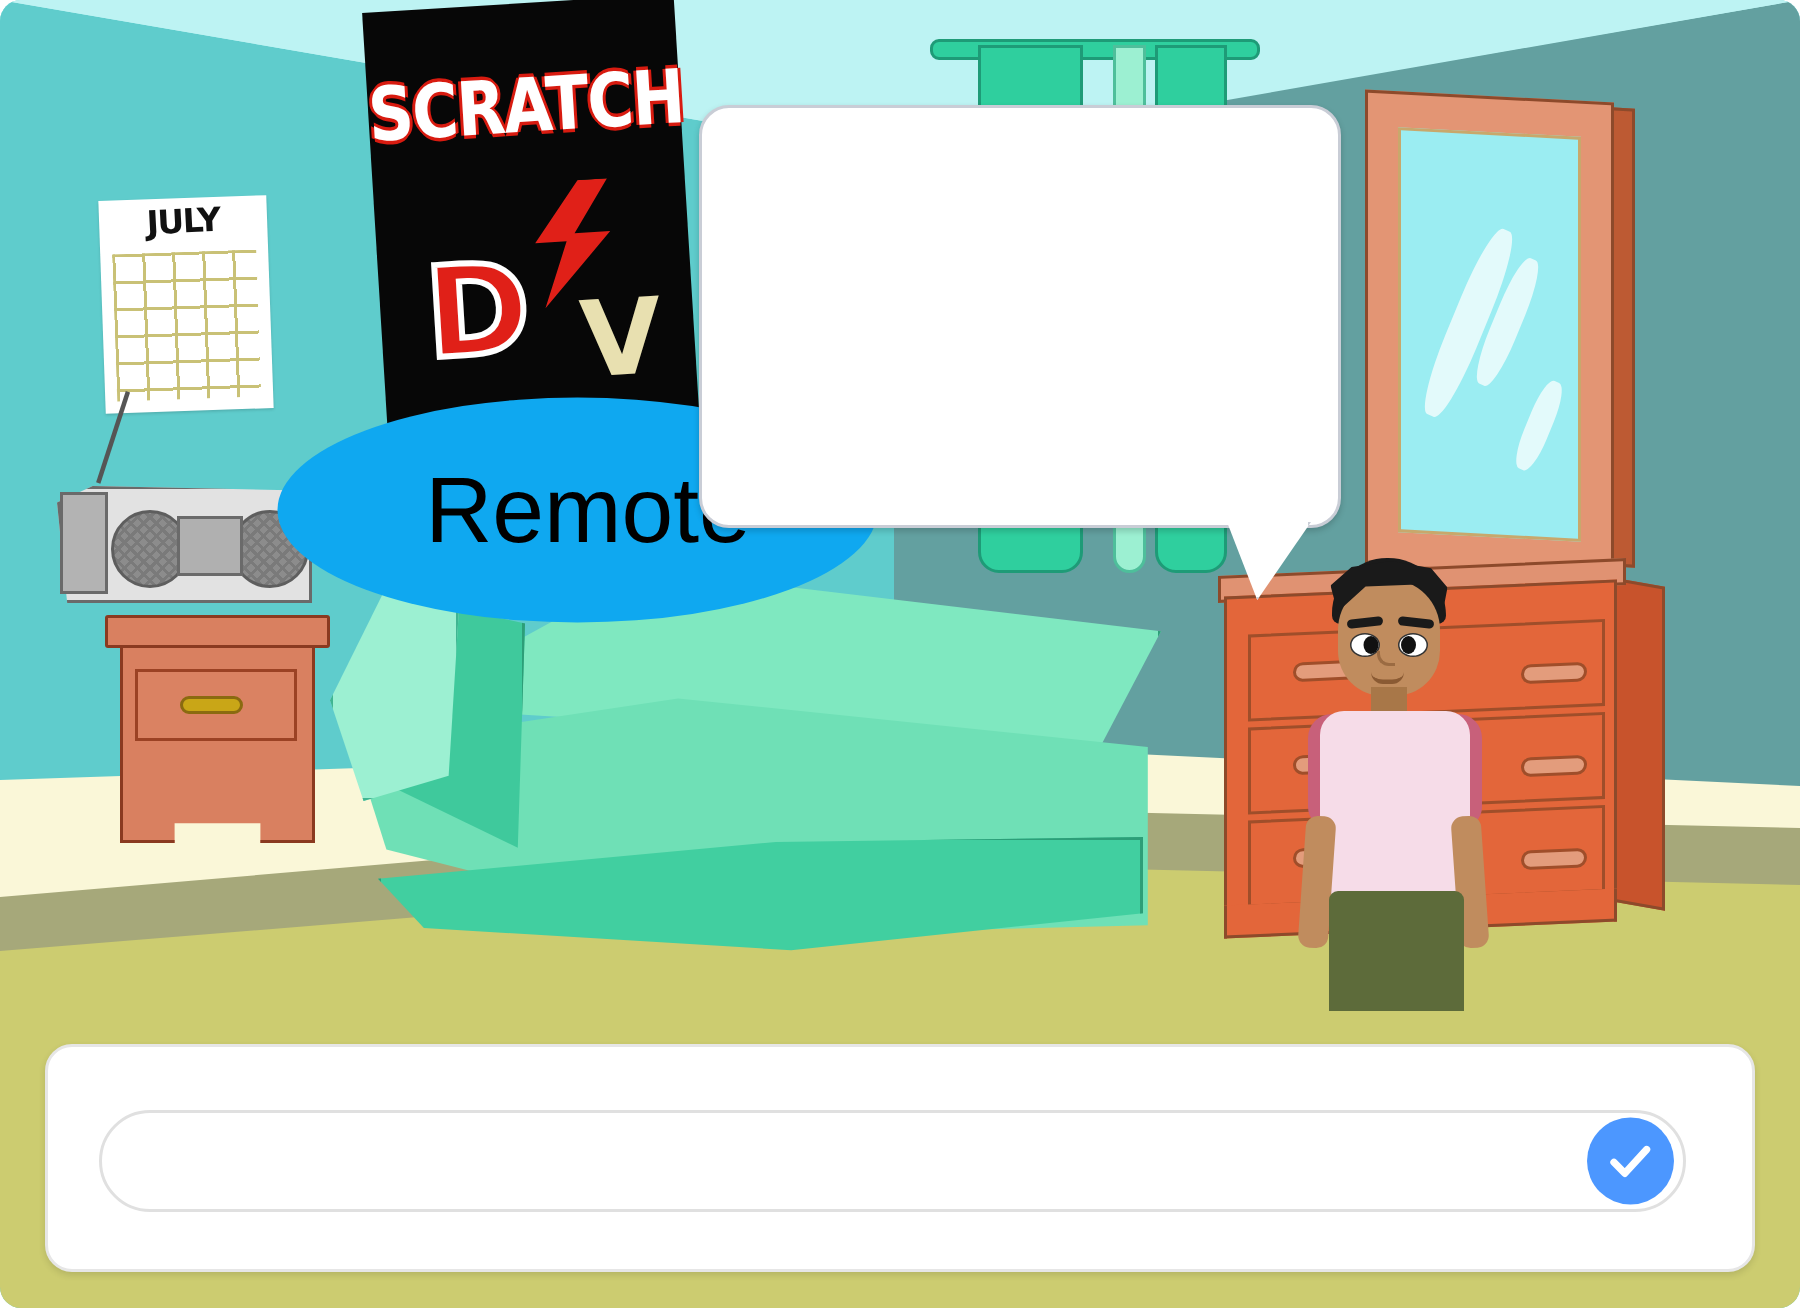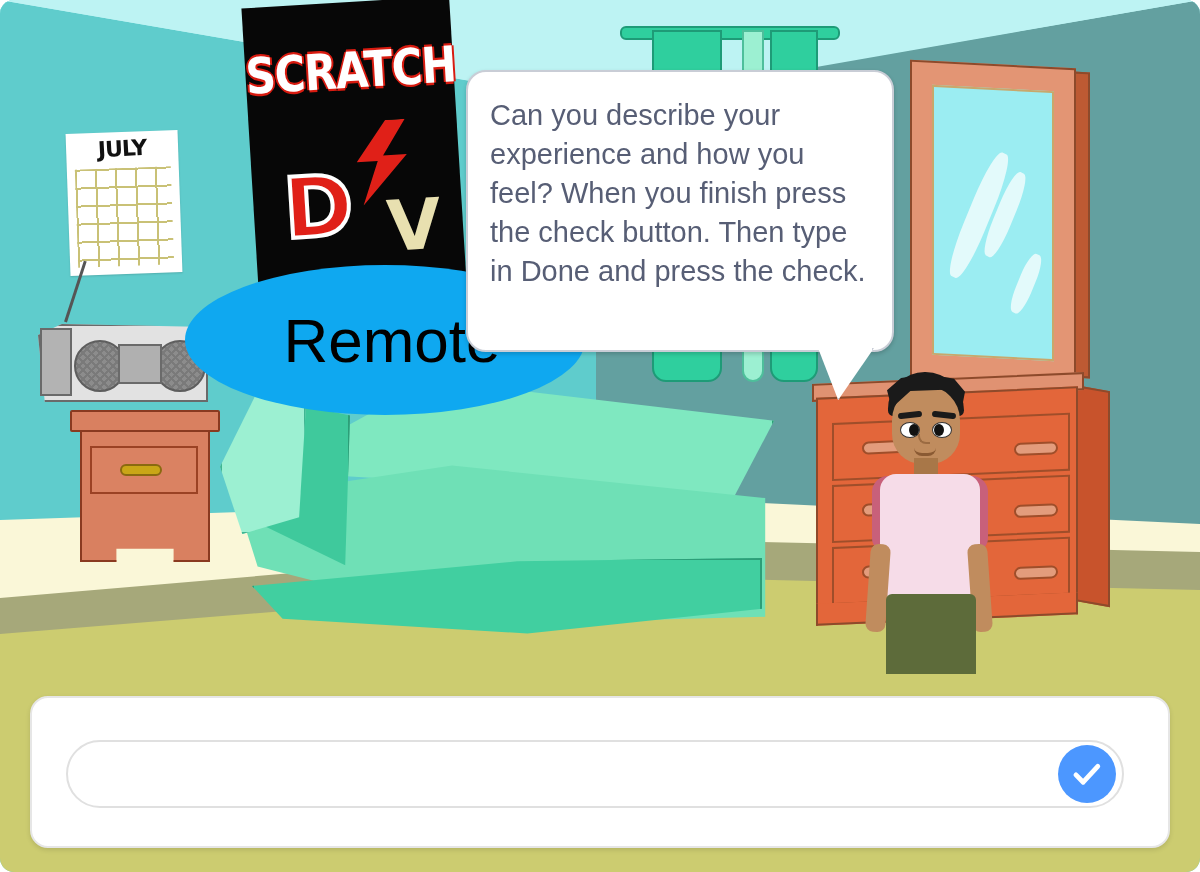--- a/index.html
+++ b/index.html
@@ -515,21 +515,20 @@
     <div id="sp-arm-l" class="sp-arm"></div>
     <div id="sp-arm-r" class="sp-arm"></div>
     <div id="sp-pants"></div>
   </div>
 
   <div id="say-oval" class="layer">
     <span class="say-text">Remote</span>
   </div>
 
   <div id="bubble" class="layer">
-    <div id="bubble-text">Can you describe your experience and how you feel? When you finish press the check button. Then type in Done and press the check.</div>
     <div id="bubble-tail"></div>
   </div>
 
   <div id="ask-panel" class="layer">
     <div id="ask-row">
       <input id="ask-input" type="text" placeholder="" style="">
       <button id="ask-submit">
         <svg viewBox="0 0 24 24" aria-hidden="true">
           <path d="M4.2 12.6 L9.3 17.8 L19.6 6.6" fill="none" stroke="#FFFFFF" stroke-width="3.4" stroke-linecap="round" stroke-linejoin="round"></path>
         </svg>

